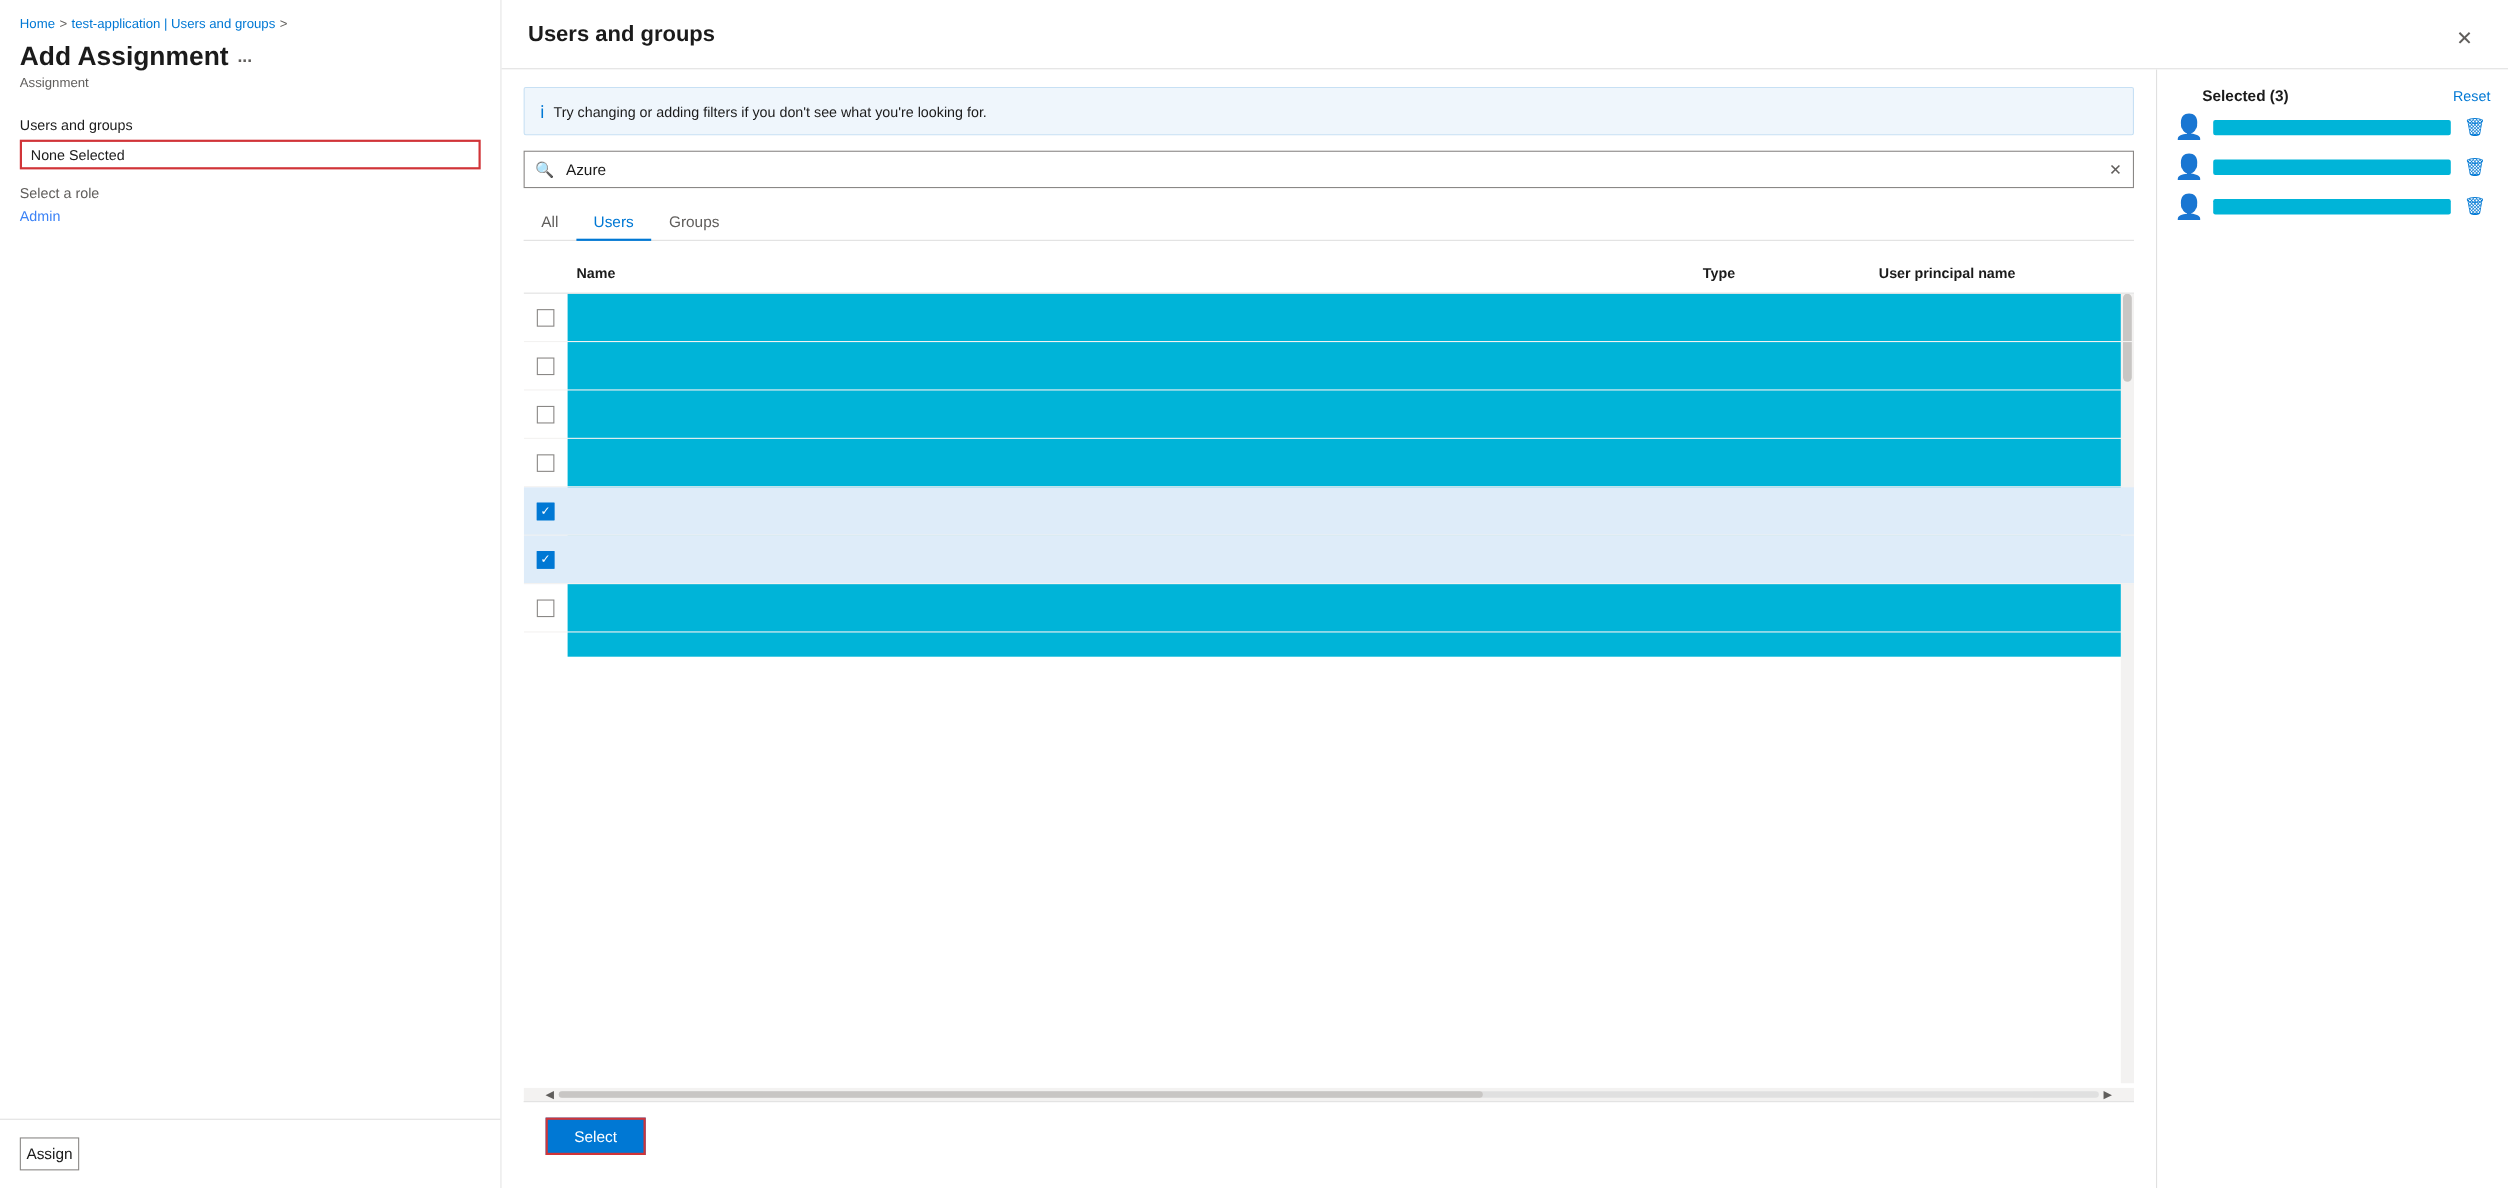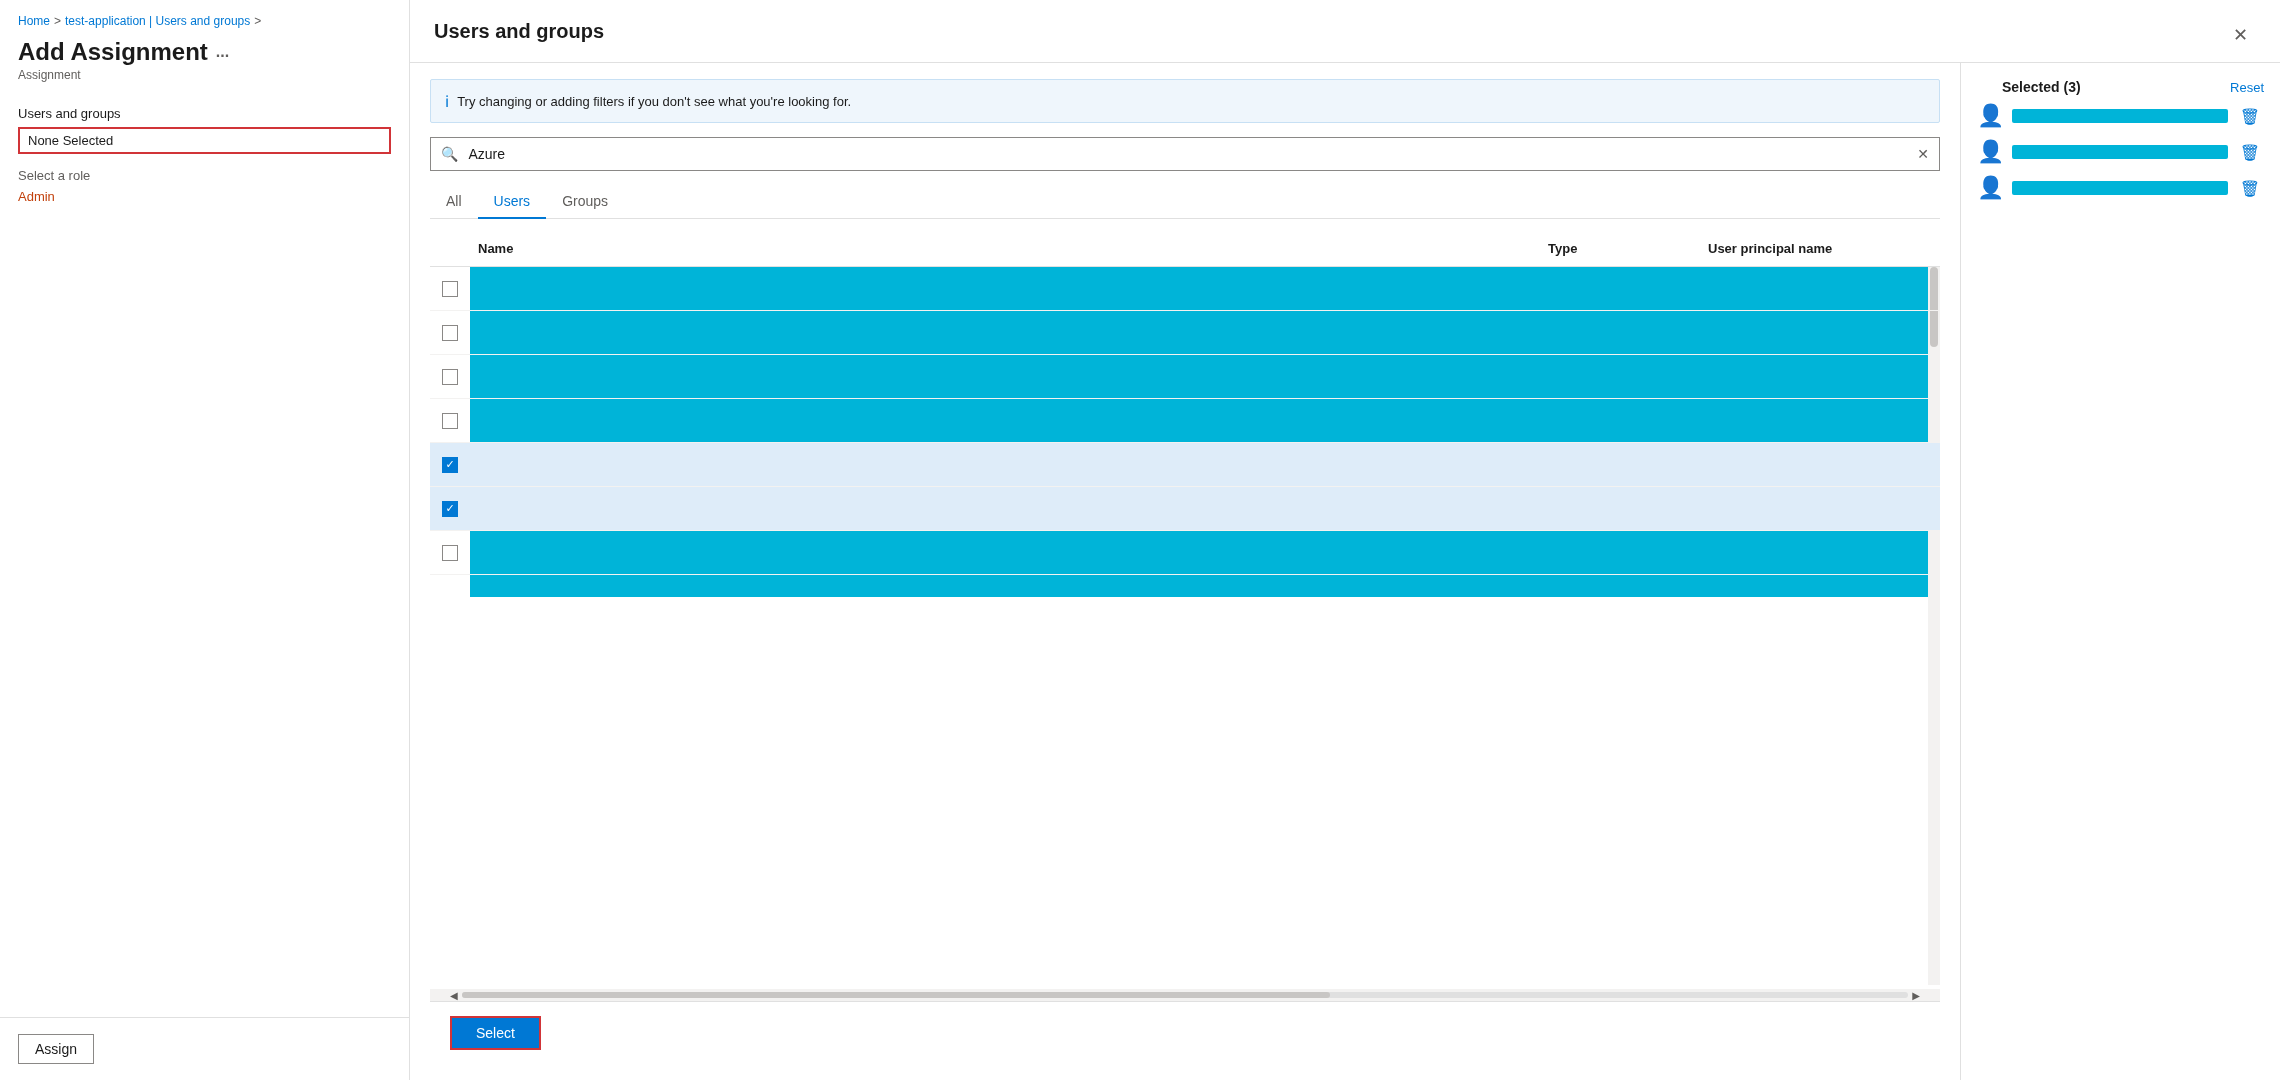--- a/index.html
+++ b/index.html
@@ -1,20 +1,20 @@
 <!DOCTYPE html>
 <html><head>
   <meta charset="utf-8">
   <style>
     * { box-sizing: border-box; margin: 0; padding: 0; }
     body { font-family: 'Segoe UI', Arial, sans-serif; font-size: 14px; color: #333; background: #f3f2f1; display: flex; height: 1080px; overflow: hidden; }
 
     
     .left-panel {
-      width: 410px;
+      width: 456px;
       background: #fff;
       border-right: 1px solid #e0e0e0;
       display: flex;
       flex-direction: column;
       height: 100%;
       position: relative;
     }
 
     .breadcrumb {
       padding: 14px 18px 6px;
@@ -64,35 +64,35 @@
 
     .select-role-label {
       padding: 8px 18px 4px;
       font-size: 13px;
       color: #605e5c;
     }
 
     .role-value {
       padding: 2px 18px 4px;
       font-size: 13px;
-      color: #c2410c;
+      color: #3b82f6;
       cursor: pointer;
     }
 
     .left-footer {
       margin-top: auto;
       padding: 16px 18px;
       border-top: 1px solid #e0e0e0;
     }
 
     .assign-btn {
       background: #fff;
       border: 1px solid #8a8886;
       color: #1b1b1b;
-      padding: 6px 16px;
+      padding: 6px 5px;
       font-size: 14px;
       cursor: pointer;
       font-family: inherit;
     }
 
     
     .right-panel {
       flex: 1;
       background: #fff;
       display: flex;

